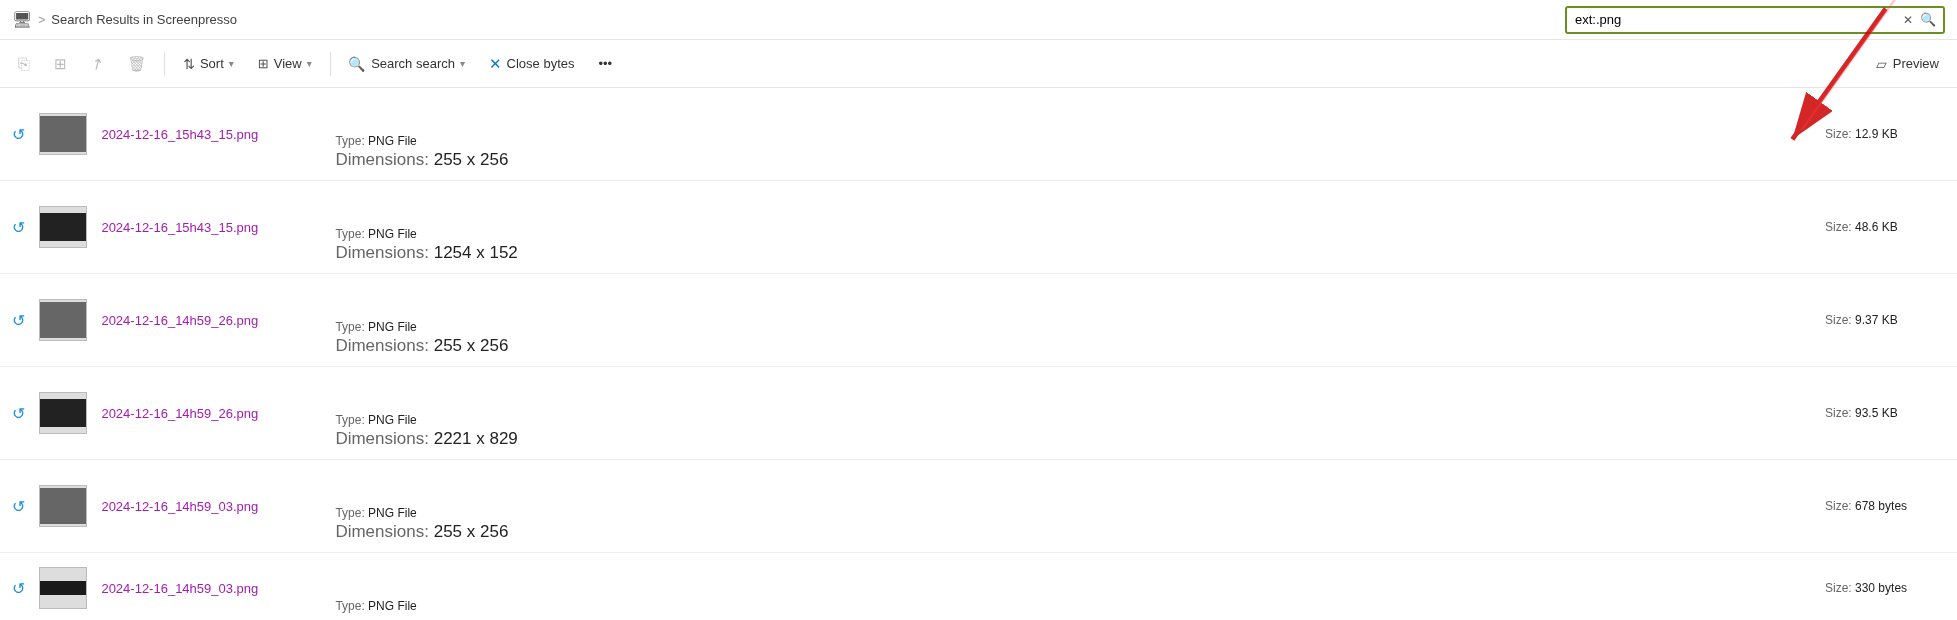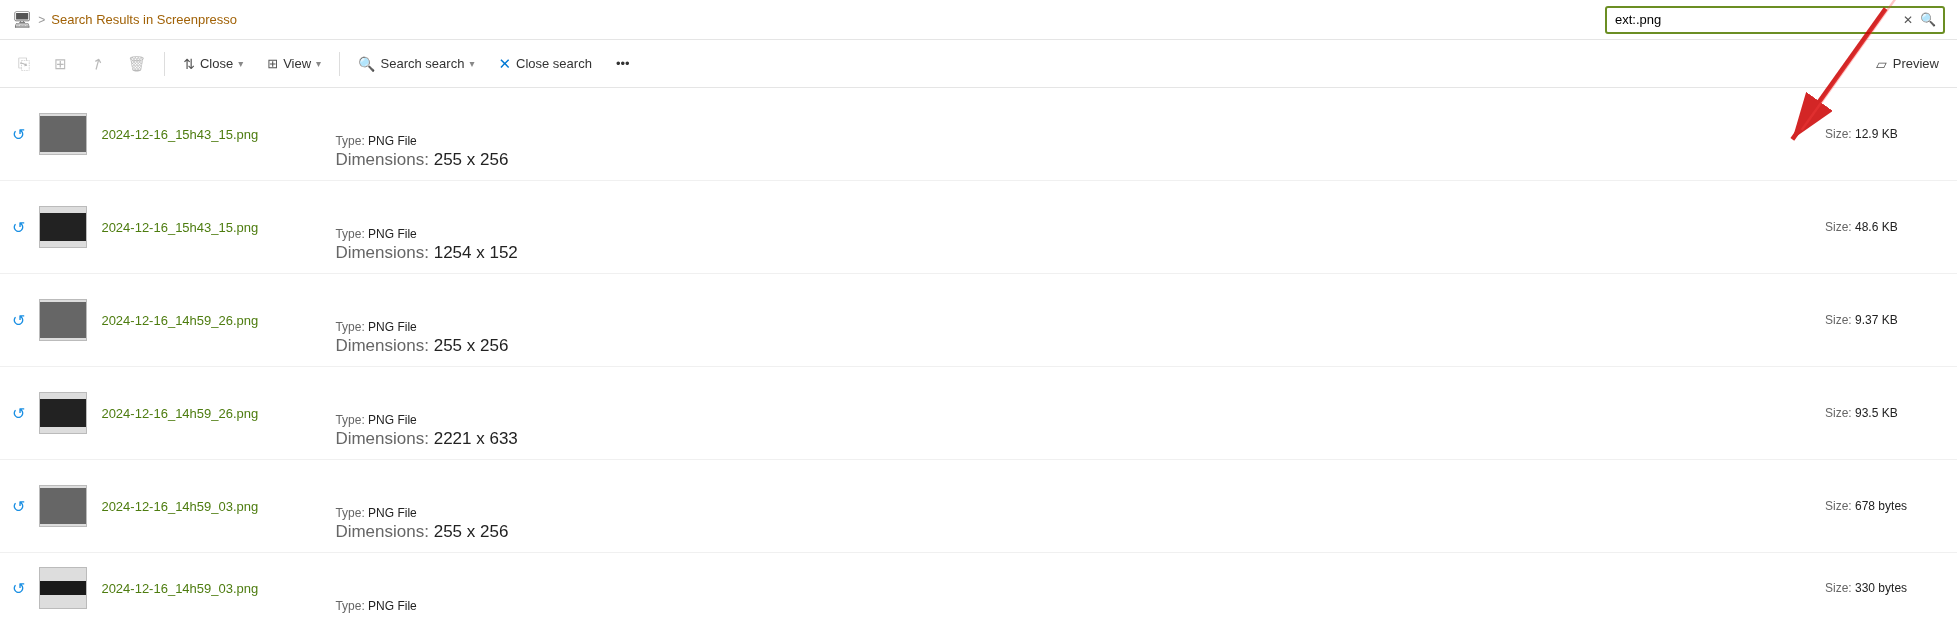--- a/index.html
+++ b/index.html
@@ -31,21 +31,21 @@
       display: flex;
       align-items: center;
       gap: 8px;
     }
     .search-box-wrapper {
       position: relative;
       display: flex;
       align-items: center;
     }
     .search-box {
-      width: 340px;
+      width: 380px;
       height: 28px;
       border: 2px solid #6b8e23;
       border-radius: 3px;
       padding: 0 28px 0 8px;
       font-size: 13px;
       outline: none;
       background: #fff;
     }
     .search-clear-btn {
       position: absolute;
@@ -160,21 +160,21 @@
       flex-shrink: 0;
       border: 1px solid #999;
       display: flex;
       align-items: center;
       justify-content: center;
       overflow: hidden;
       position: relative;
     }
     .file-name {
       font-size: 13px;
-      color: #4d7c0f;
+      color: #a21caf;
       min-width: 220px;
       flex-shrink: 0;
     }
     .file-meta {
       display: flex;
       flex-direction: column;
       gap: 2px;
       flex: 1;
       margin-top: 36px;
     }
@@ -196,21 +196,21 @@
       color: #666;
     }
     .meta-value {
       color: #222;
       font-weight: 500;
     }
 
     
     .monitor-icon { font-size: 16px; color: #555; }
     .chevron { color: #999; font-size: 12px; }
-    .path-text { font-size: 13px; color: #a16207; }
+    .path-text { font-size: 13px; color: #404040; }
   </style>
 </head>
 <body>
 
 <div class="title-bar">
   <div class="title-bar-left">
     <span class="monitor-icon">🖥</span>
     <span class="chevron">&gt;</span>
     <span class="path-text">Search Results in Screenpresso</span>
   </div>
@@ -245,41 +245,41 @@
     <span class="icon" style="transform:rotate(-30deg);display:inline-block;">↗</span>
   </button>
   <button class="toolbar-btn disabled">
     <span class="icon">🗑</span>
   </button>
 
   <div class="toolbar-separator"></div>
 
   <button class="toolbar-btn">
     <span class="icon" style="font-size:14px;">⇅</span>
-    <span>Close</span>
+    <span>Sort</span>
     <span style="font-size:10px;color:#888;">▾</span>
   </button>
 
   <button class="toolbar-btn">
     <span class="icon" style="font-size:13px;">⊞</span>
     <span>View</span>
     <span style="font-size:10px;color:#888;">▾</span>
   </button>
 
   <div class="toolbar-separator"></div>
 
   <button class="toolbar-btn">
     <span class="icon" style="font-size:14px;">🔍</span>
     <span>Search search</span>
     <span style="font-size:10px;color:#888;">▾</span>
   </button>
 
   <button class="toolbar-btn">
     <span class="icon" style="color:#0078d4;font-size:15px;">✕</span>
-    <span>Close search</span>
+    <span>Close bytes</span>
   </button>
 
   <button class="toolbar-btn">
     <span>•••</span>
   </button>
 
   <div class="toolbar-spacer"></div>
 
   <button class="preview-btn">
     <span style="font-size:14px;color:#555;">▱</span>
@@ -347,21 +347,21 @@
     <span class="sync-icon" style="color:#1a8fe3;font-size:16px;">↺</span>
     <div class="file-thumb" style="width:48px;height:42px;background:#ddd;border:1px solid #bbb;overflow:hidden;display:flex;align-items:center;justify-content:center;flex-shrink:0;">
       <div style="width:100%;height:28px;background:#222;"></div>
     </div>
     <span class="file-name">2024-12-16_14h59_26.png</span>
     <div class="file-meta">
       <span class="file-meta-type">
         <span class="meta-label">Type: </span><span class="meta-value">PNG File</span>
       </span>
       <span class="file-meta-dims">
-        <span class="meta-label">Dimensions: </span><span class="meta-value">2221 x 633</span>
+        <span class="meta-label">Dimensions: </span><span class="meta-value">2221 x 829</span>
       </span>
     </div>
     <span class="file-size">
       <span class="meta-label">Size: </span><span class="meta-value">93.5 KB</span>
     </span>
   </div>
     <div class="file-row">
     <span class="sync-icon" style="color:#1a8fe3;font-size:16px;">↺</span>
     <div class="file-thumb" style="width:48px;height:42px;background:#ddd;border:1px solid #bbb;overflow:hidden;display:flex;align-items:center;justify-content:center;flex-shrink:0;">
       <div style="width:100%;height:36px;background:#666;"></div>

